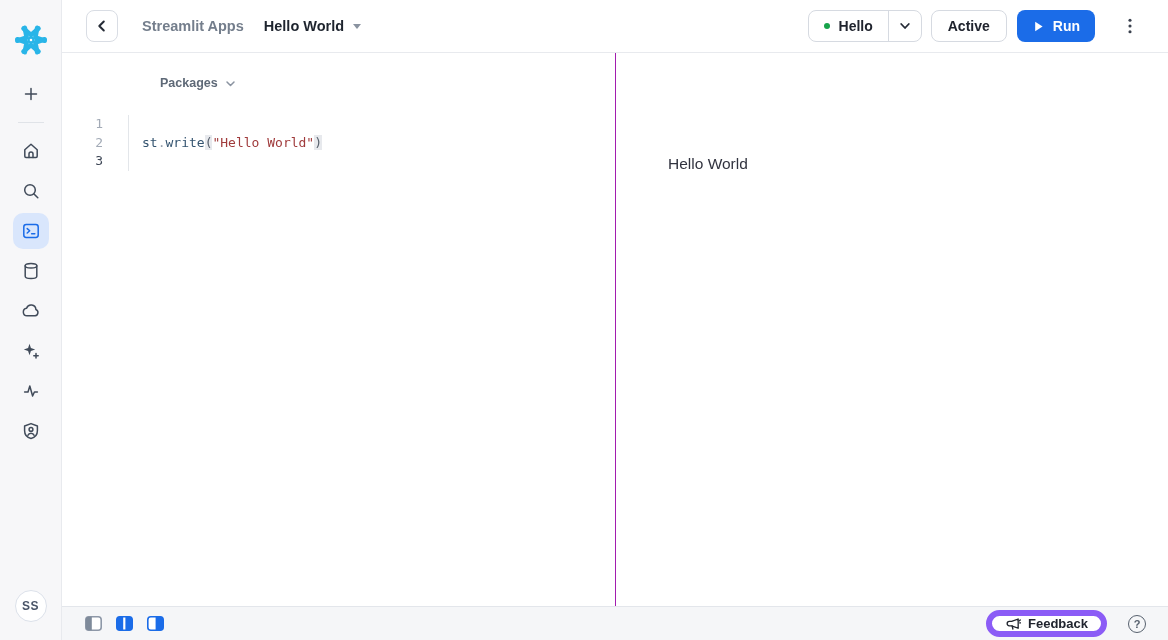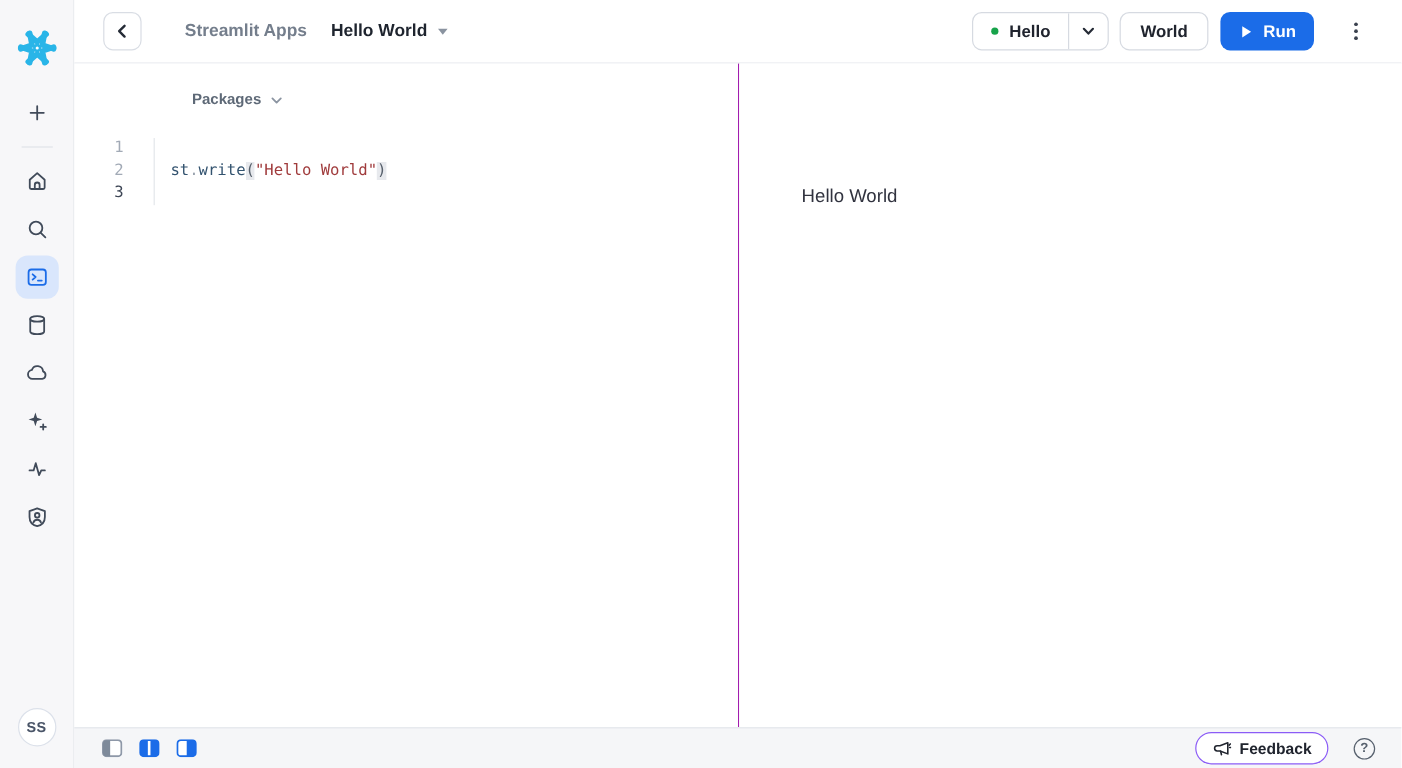--- a/index.html
+++ b/index.html
@@ -17,21 +17,21 @@
   .rail svg.ric { stroke:#414B5A; fill:none; stroke-width:1.5; stroke-linecap:round; stroke-linejoin:round; }
   .rail-btn.active svg.ric { stroke:#1B6CE8; }
   .avatar { margin-top:auto; margin-bottom:18px; width:32px; height:32px; border-radius:50%; background:#fff; border:1px solid #DCE1EA; color:#4A5568; font-size:12px; font-weight:700; letter-spacing:.4px; display:flex; align-items:center; justify-content:center; cursor:pointer; }
 
   
   .main-col { flex:1; display:flex; flex-direction:column; min-width:0; }
 
   
   .topbar { height:53px; background:#fff; border-bottom:1px solid #E8EAEE; display:flex; align-items:center; padding:0 26px 0 24px; flex-shrink:0; }
   .back-btn { width:32px; height:32px; border:1px solid #D9DDE4; border-radius:8px; background:#fff; display:flex; align-items:center; justify-content:center; cursor:pointer; }
-  .crumb { margin-left:36px; font-size:14.5px; font-weight:700; color:#747E8C; cursor:pointer;text-align:right; }
+  .crumb { margin-left:24px; font-size:14.5px; font-weight:700; color:#747E8C; cursor:pointer;text-align:right; }
   .doc-title-wrap { margin-left:20px; display:flex; align-items:center; gap:9px; cursor:pointer; }
   .doc-title { font-size:14.5px; font-weight:700; color:#1E242E; }
   .caret-down { width:0; height:0; border-left:4.5px solid transparent; border-right:4.5px solid transparent; border-top:5.5px solid #8A93A0; }
   .topbar-right { margin-left:auto; display:flex; align-items:center; }
   .status-split { display:flex; align-items:stretch; height:32px; border:1px solid #D6DAE1; border-radius:8px; background:#fff; overflow:hidden; }
   .status-main { display:flex; align-items:center; gap:9px; padding:0 15px; cursor:pointer; }
   .status-dot { width:6px; height:6px; border-radius:50%; background:#17A34A; }
   .status-label { font-size:14px; font-weight:600; color:#20242E; }
   .status-chevron { width:33px; display:flex; align-items:center; justify-content:center; border-left:1px solid #D6DAE1; cursor:pointer; }
   .share-btn { margin-left:9px; height:32px; padding:0 16px; border:1px solid #D6DAE1; border-radius:8px; background:#fff; font-size:14px; font-weight:600; color:#20242E; cursor:pointer; font-family:inherit; }
@@ -53,21 +53,21 @@
   .tok-dot { color:#9AA3AE; }
   .tok-paren { color:#57606C; background:#E7E9ED; }
   .tok-str { color:#A03B3C; }
   .preview-panel { flex:1; background:#fff; }
   .preview-output { margin:102px 0 0 52px; font-size:15.5px; color:#31333F; }
 
   
   .statusbar { height:34px; background:#F5F6F8; border-top:1px solid #E3E6EB; display:flex; align-items:center; padding:0 22px 0 23px; flex-shrink:0; }
   .view-toggles { display:flex; align-items:center; gap:13px; }
   .vt-btn { background:none; border:none; padding:0; width:18px; height:16px; display:flex; align-items:center; cursor:pointer; }
-  .feedback-btn { margin-left:auto; height:27px; display:flex; align-items:center; gap:7px; padding:0 13px; background:#fff; border:1px solid #8b5cf6; border-radius:15px; font-size:13px; font-weight:700; color:#20242E; cursor:pointer; font-family:inherit; }
+  .feedback-btn { margin-left:auto; height:27px; display:flex; align-items:center; gap:7px; padding:0 13px; background:#fff; border:6px solid #8b5cf6; border-radius:15px; font-size:13px; font-weight:700; color:#20242E; cursor:pointer; font-family:inherit; }
   .help-btn { margin-left:21px; width:18px; height:18px; border-radius:50%; border:1.4px solid #57616E; background:none; color:#57616E; font-size:11px; font-weight:700; display:flex; align-items:center; justify-content:center; cursor:pointer; font-family:inherit; }
 </style>
 </head>
 <body>
 
 <div class="app">
 
   <nav class="rail">
     <div class="logo-btn">
       <svg width="36" height="36" viewBox="0 0 36 36">
@@ -169,21 +169,21 @@
           <div class="status-main">
             <span class="status-dot"></span>
             <span class="status-label">Hello</span>
           </div>
           <div class="status-chevron">
             <svg width="14" height="14" viewBox="0 0 14 14" fill="none" stroke="#252B36" stroke-width="1.8" stroke-linecap="round" stroke-linejoin="round">
                 <path d="M3.2 5 L7 9 L10.8 5"></path>
               </svg>
           </div>
         </div>
-        <button class="share-btn">World</button>
+        <button class="share-btn">Active</button>
         <button class="run-btn">
           <svg width="13" height="13" viewBox="0 0 13 13">
               <path d="M3.2 1.8 L10.6 6.5 L3.2 11.2 Z" fill="#fff"></path>
             </svg>
           <span>Run</span>
         </button>
         <button class="kebab-btn">
           <svg width="18" height="20" viewBox="0 0 18 20">
               <circle cx="9" cy="4.2" r="1.55" fill="#3A414E"></circle>
               <circle cx="9" cy="10" r="1.55" fill="#3A414E"></circle>

